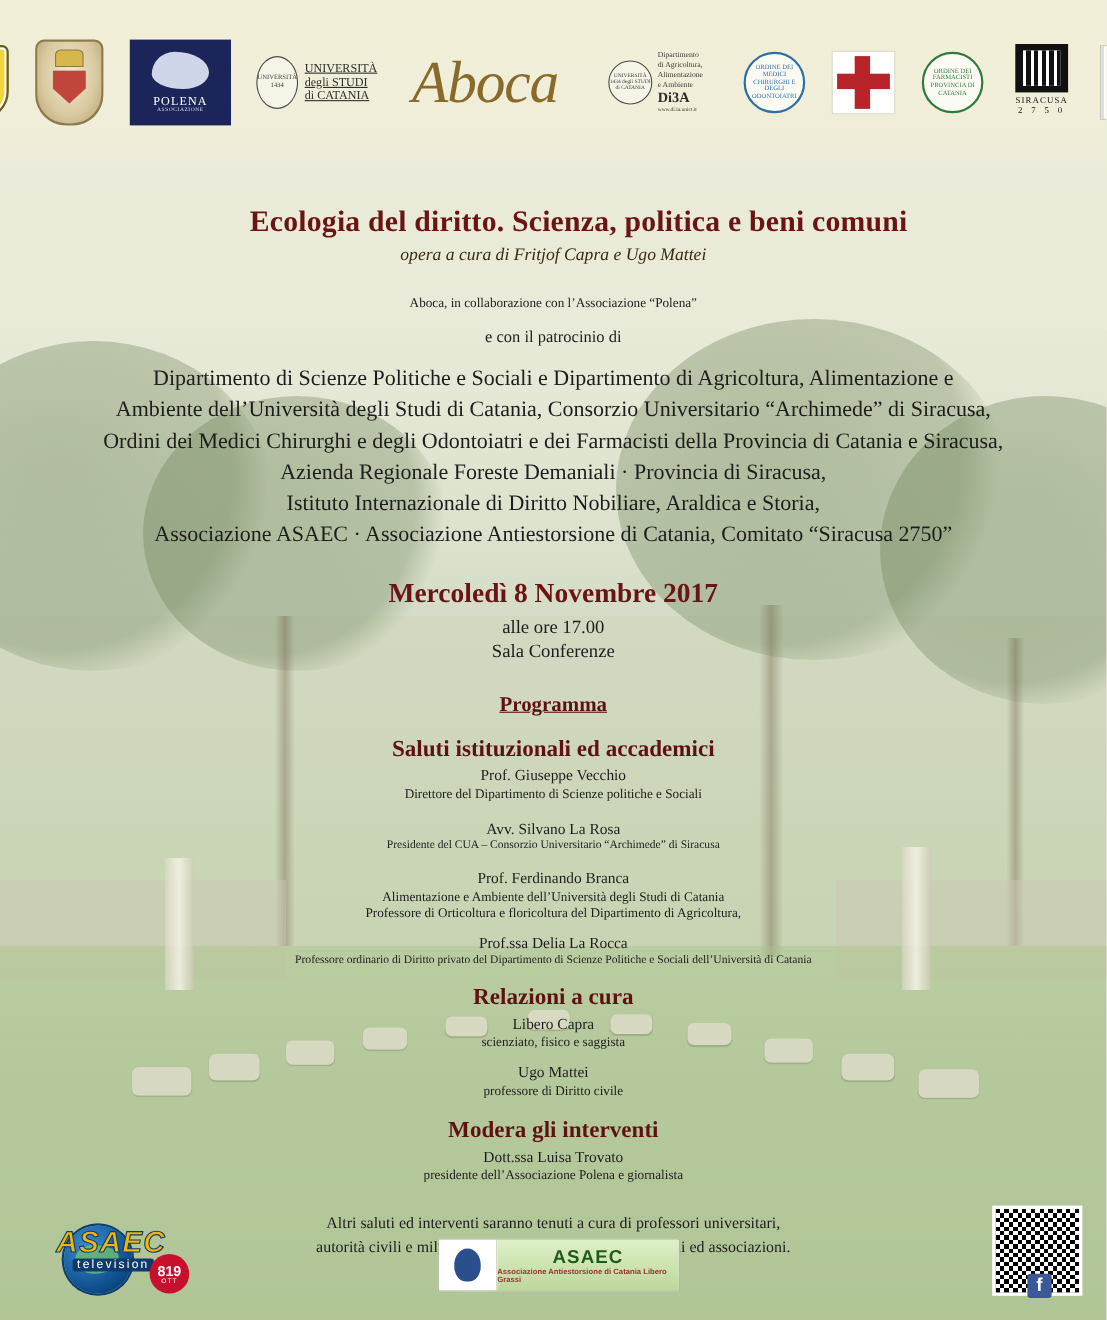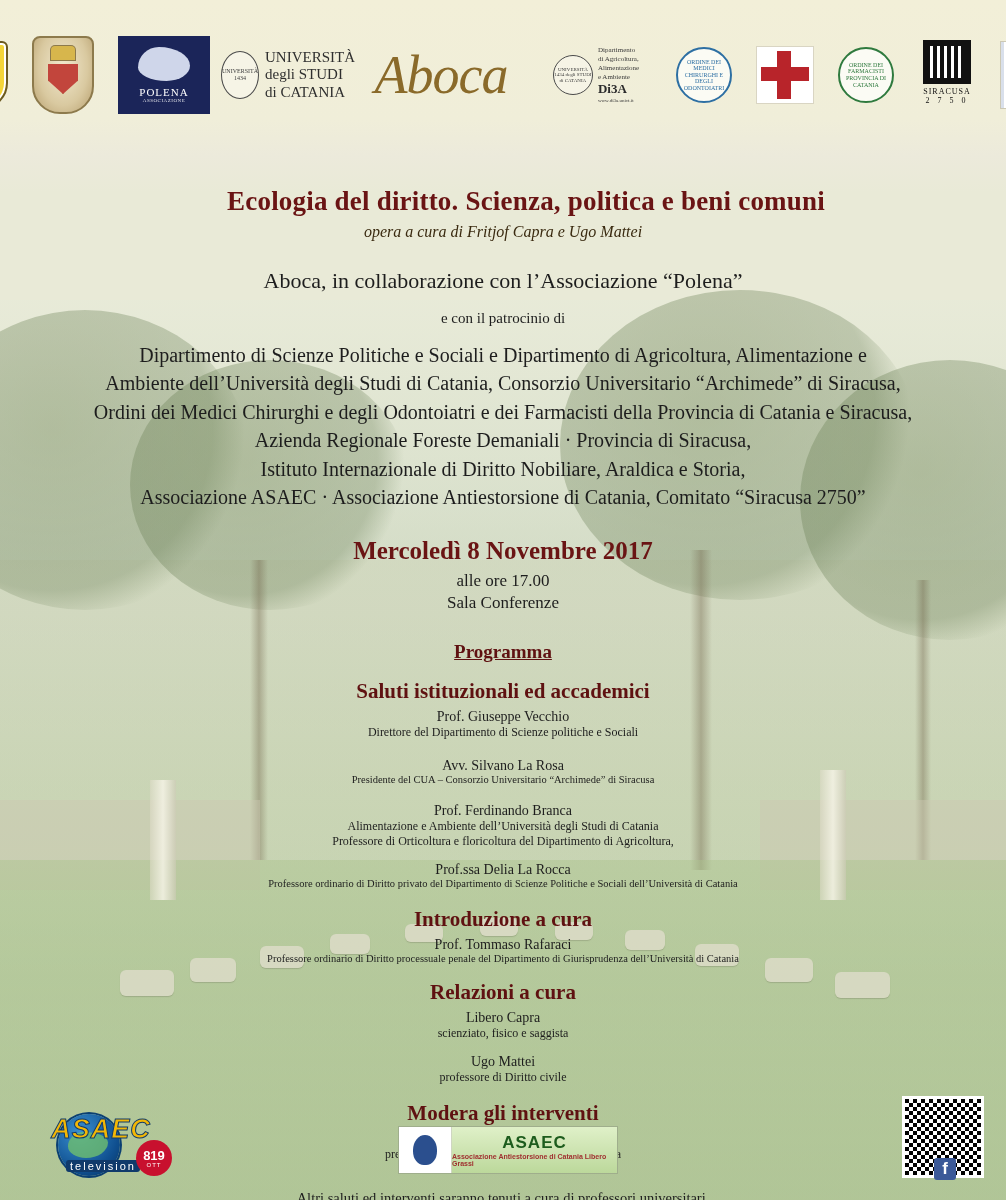--- a/index.html
+++ b/index.html
@@ -158,23 +158,24 @@
     border-radius: 50%;
     border: 1.5px solid #4a4a4a;
     background: #f6f4e6;
     display: flex; align-items: center; justify-content: center;
     font-size: 6px;
     text-align: center;
     line-height: 1.1;
     color: #3c3c3c;
   }
   .unict-text {
-    font-size: 15px;
+    font-size: 11px;
     line-height: 1.15;
     font-family: "Liberation Serif", serif;
+    text-decoration: underline;
   }
   .logo-aboca {
     width: 150px; height: 86px;
     display: flex; align-items: center; justify-content: center;
     color: #8a6a2a;
   }
   .aboca-word {
     font-family: "Liberation Serif", serif;
     font-size: 54px;
     font-style: italic;
@@ -281,21 +282,21 @@
     padding-left: 46px;
   }
   .subtitle {
     margin-top: 6px;
     font-size: 16px;
     font-style: italic;
     color: #3a2a10;
   }
   .collab {
     margin-top: 27px;
-    font-size: 22px;
+    font-size: 12px;
     color: #1d1d1d;
   }
   .patro {
     margin-top: 16px;
     font-size: 15px;
     color: #1d1d1d;
   }
   .patro-list {
     margin-top: 14px;
     font-size: 20px;
@@ -392,21 +393,21 @@
     font-family: "Liberation Sans", sans-serif;
     font-weight: bold;
     font-style: italic;
     font-size: 27px;
     color: #f2b705;
     -webkit-text-stroke: 1px #103a6b;
     letter-spacing: 1px;
   }
   .globus-tv {
     position: absolute;
-    left: 38px; top: 56px;
+    left: 38px; top: 40px;
     width: 74px;
     text-align: center;
     font-family: "Liberation Sans", sans-serif;
     font-size: 11px;
     color: #fff;
     background: #103a6b;
     border-radius: 3px;
     letter-spacing: 2px;
   }
   .globus-819 {
@@ -633,27 +634,20 @@
         <div class="person">Prof. Ferdinando Branca</div>
         <div class="role">Alimentazione e Ambiente dell’Università degli Studi di Catania</div>
         <div class="role">Professore di Orticoltura e floricoltura del Dipartimento di Agricoltura,</div>
       </div>
       <div class="gap-md">
         <div class="person">Prof.ssa Delia La Rocca</div>
         <div class="role small">Professore ordinario di Diritto privato del Dipartimento di Scienze Politiche e Sociali dell’Università di Catania</div>
       </div>
     </div>
 
-    <div style="margin-top:18px;">
-      <div class="sec-head">Introduzione a cura</div>
-      <div>
-        <div class="person">Prof. Tommaso Rafaraci</div>
-        <div class="role small">Professore ordinario di Diritto processuale penale del Dipartimento di Giurisprudenza dell’Università di Catania</div>
-      </div>
-    </div>
 
     <div style="margin-top:16px;">
       <div class="sec-head">Relazioni a cura</div>
       <div>
         <div class="person">Libero Capra</div>
         <div class="role">scienziato, fisico e saggista</div>
       </div>
       <div class="gap-md">
         <div class="person">Ugo Mattei</div>
         <div class="role">professore di Diritto civile</div>

